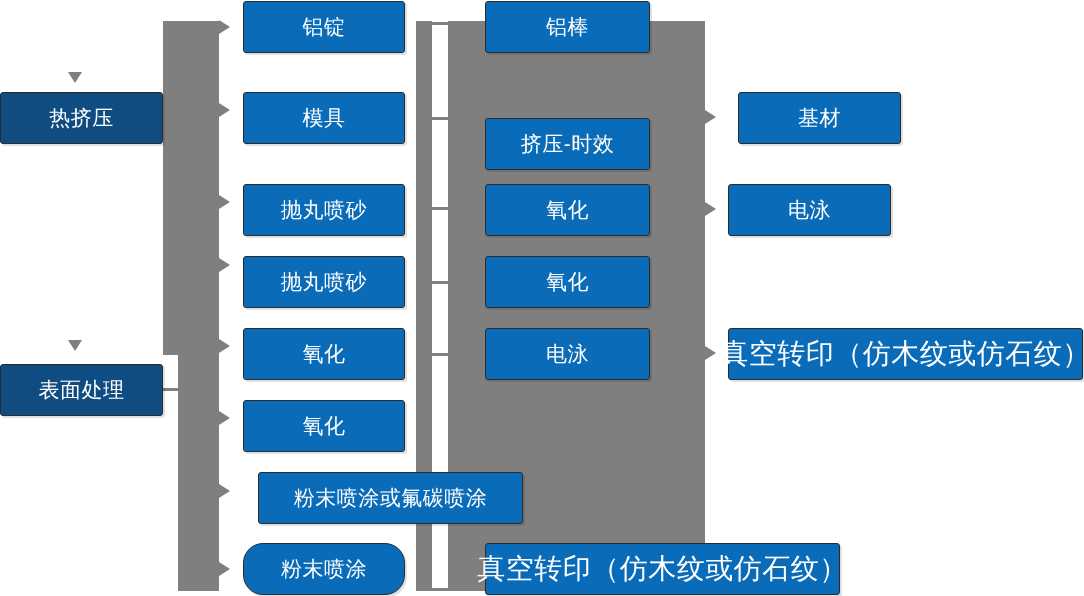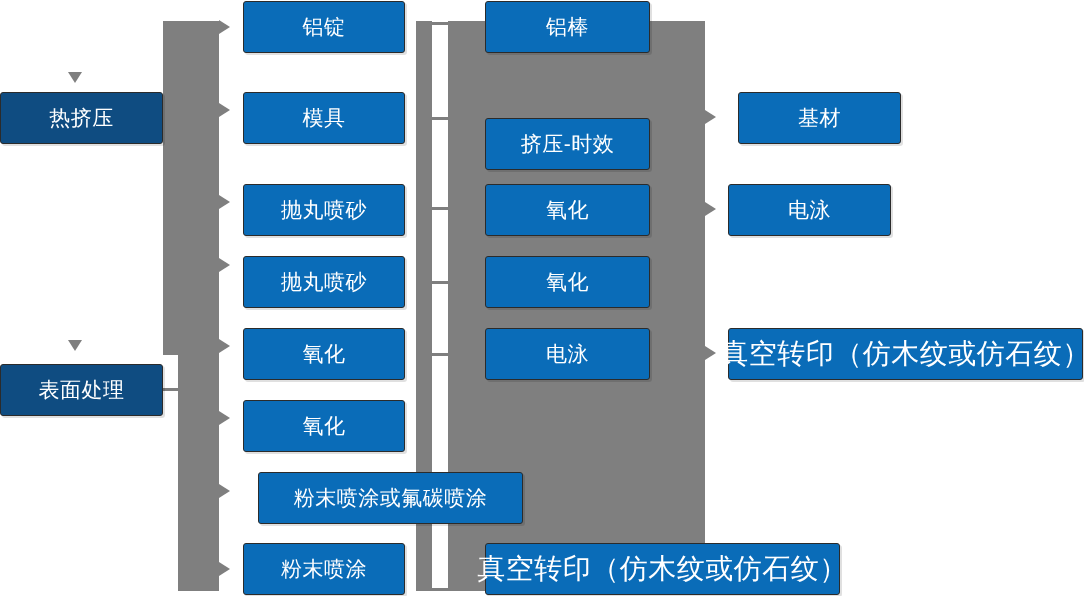--- a/index.html
+++ b/index.html
@@ -129,21 +129,21 @@
   </div>
   <div class="node step" style="left:243px; top:328px; width:162px; height:52px;">
     <span>氧化</span>
   </div>
   <div class="node step" style="left:243px; top:400px; width:162px; height:52px;">
     <span>氧化</span>
   </div>
   <div class="node step" style="left:258px; top:472px; width:265px; height:52px;">
     <span>粉末喷涂或氟碳喷涂</span>
   </div>
-  <div class="node step" style="left:243px; top:543px; width:162px; height:52px;">
+  <div class="node step" style="left:243px; top:543px; width:162px; height:52px;border-radius:20px;">
     <span>粉末喷涂</span>
   </div>
 
   <div class="node step" style="left:485px; top:1px; width:165px; height:52px;justify-content:center;">
     <span>铝棒</span>
   </div>
   <div class="node step" style="left:485px; top:92px; width:165px; height:52px;margin-top:26px;">
     <span>挤压-时效</span>
   </div>
   <div class="node step" style="left:485px; top:184px; width:165px; height:52px;">

